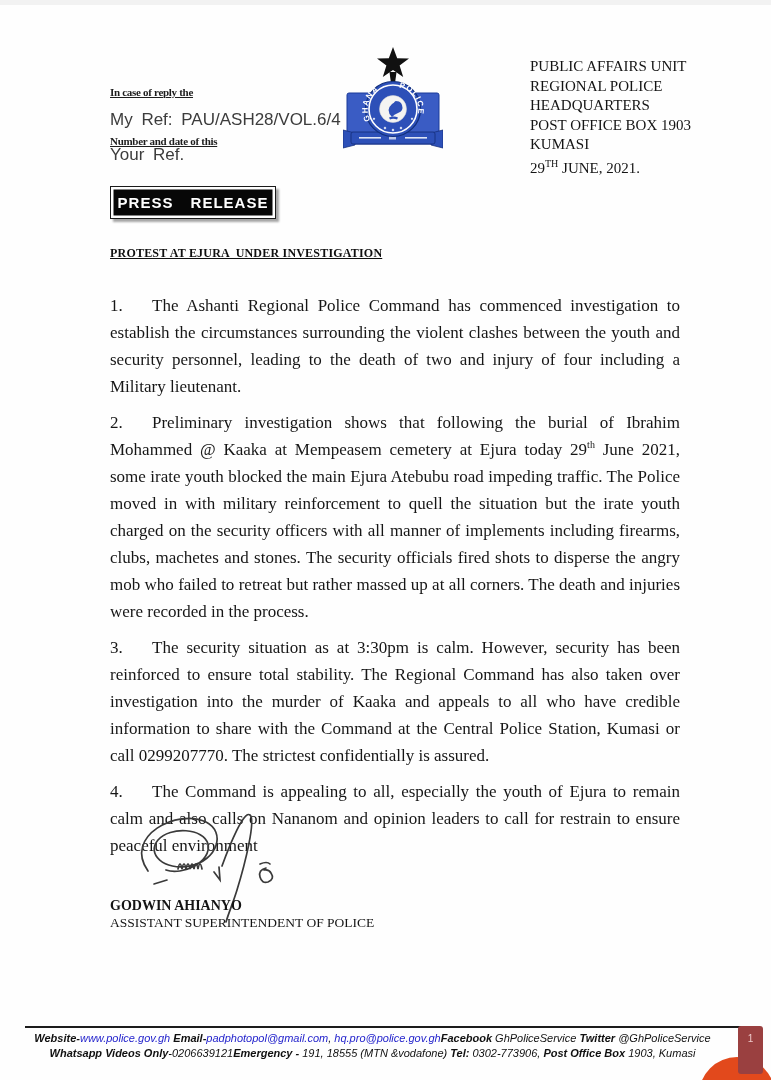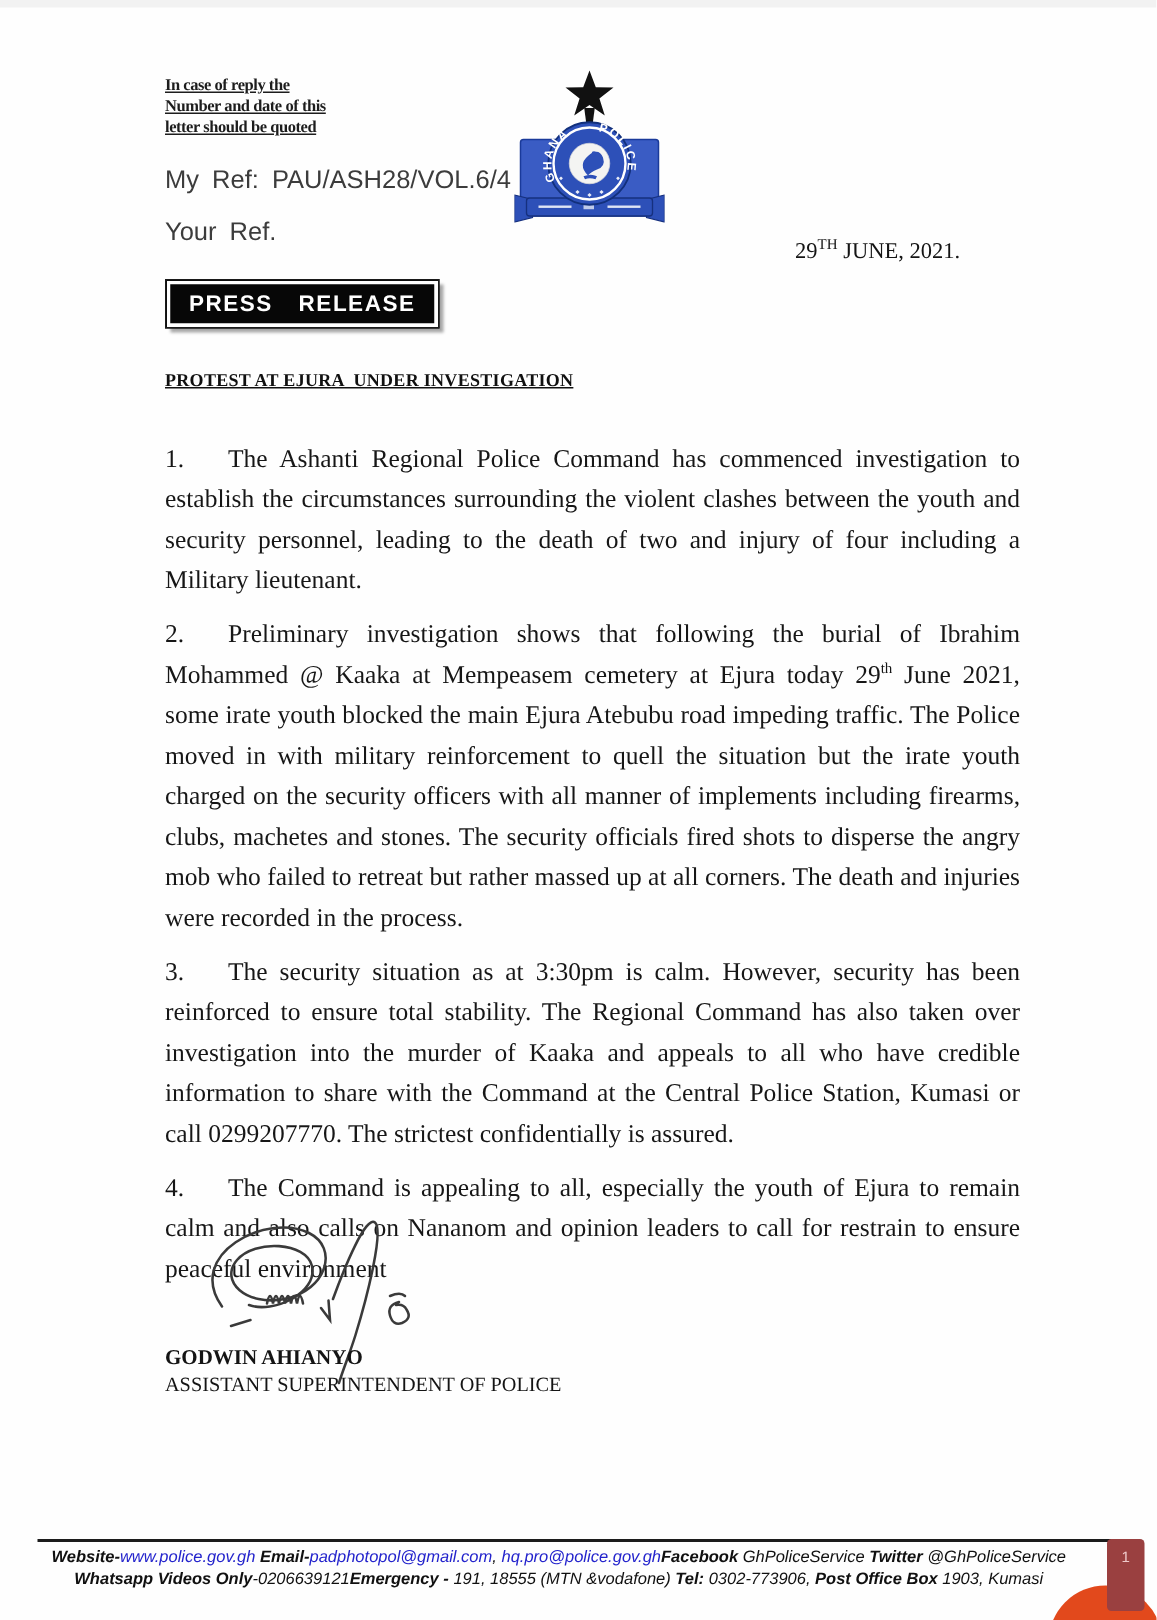--- a/index.html
+++ b/index.html
@@ -4,34 +4,34 @@
 <style>
   * { margin:0; padding:0; box-sizing:border-box; }
   html,body { width:771px; height:1080px; }
   body { font-family:"Liberation Serif","DejaVu Serif",serif; background:#ffffff; }
   .page { position:relative; width:771px; height:1080px; background:#fefefe; overflow:hidden; }
   .top-strip { position:absolute; top:0; left:0; width:771px; height:5px; background:#f2f2f2; }
 
   
   .reply-note { position:absolute; left:110px; top:50px; font-size:11px; font-weight:bold;
                 letter-spacing:-0.3px; line-height:14px; color:#1d1d1d; }
-  .reply-note div { text-decoration:underline; }
+  .reply-note div { text-decoration:underline;margin-top:35px; }
   .ref-block { position:absolute; left:110px; top:110px; font-family:"Liberation Sans",sans-serif;
                font-size:17px; color:#3c3c3c; }
   .ref-block .myref { word-spacing:4px; }
   .ref-block .yourref { margin-top:15px; word-spacing:4px; }
   .hq-block { position:absolute; left:530px; top:57px; font-size:15px; line-height:19.5px; color:#141414; }
   .date-line { position:absolute; left:530px; top:160px; font-size:15px; color:#141414; }
   sup { font-size:10px; vertical-align:super; line-height:0; }
 
   
   .logo { position:absolute; left:343px; top:46px; width:100px; height:108px; }
 
   
-  .press-box { position:absolute; left:110px; top:186px; width:183px; height:33px;
+  .press-box { position:absolute; left:110px; top:186px; width:166px; height:33px;
                background:#070707; border:1.5px solid #1a1a1a;
                box-shadow:3px 3px 2px rgba(0,0,0,0.35), inset 0 0 0 2.5px #ffffff;
                display:flex; align-items:center; justify-content:center; }
   .press-box span { color:#ffffff; font-family:"Liberation Sans",sans-serif; font-weight:bold;
                     font-size:15px; letter-spacing:1px; word-spacing:12px; }
 
   
   .doc-title { position:absolute; left:110px; top:246px; font-size:12px; font-weight:bold;
                color:#101010; text-decoration:underline; letter-spacing:0.2px; white-space:pre-wrap; }
 
@@ -114,20 +114,27 @@
 
     <g fill="#ffffff" opacity="0.9">
       <rect x="41" y="81" width="2" height="2" transform="rotate(45 42 82)"></rect>
       <rect x="49" y="83" width="2" height="2" transform="rotate(45 50 84)"></rect>
       <rect x="57" y="81" width="2" height="2" transform="rotate(45 58 82)"></rect>
       <rect x="30" y="72" width="1.8" height="1.8" transform="rotate(45 31 73)"></rect>
       <rect x="68" y="72" width="1.8" height="1.8" transform="rotate(45 69 73)"></rect>
     </g>
   </svg>
 
+  <div class="hq-block">
+    <div>PUBLIC AFFAIRS UNIT</div>
+    <div>REGIONAL POLICE</div>
+    <div>HEADQUARTERS</div>
+    <div>POST OFFICE BOX 1903</div>
+    <div>KUMASI</div>
+  </div>
   <div class="date-line"><span>29</span><sup>TH</sup><span> JUNE, 2021.</span></div>
 
   <div class="press-box">
     <span>PRESS RELEASE</span>
   </div>
 
   <div class="doc-title">PROTEST AT EJURA  UNDER INVESTIGATION</div>
 
   <div class="body-text">
     <p><span class="pnum">1.</span><span>The Ashanti Regional Police Command has commenced investigation to establish the circumstances surrounding the violent clashes between the youth and security personnel, leading to the death of two and injury of four including a Military lieutenant.</span></p>

